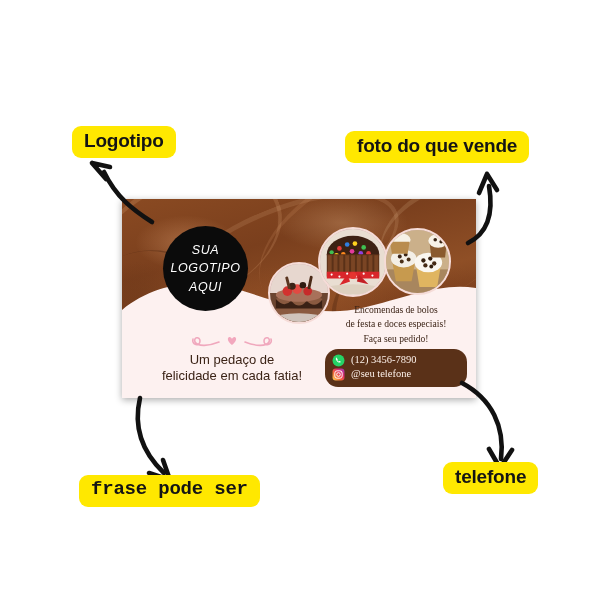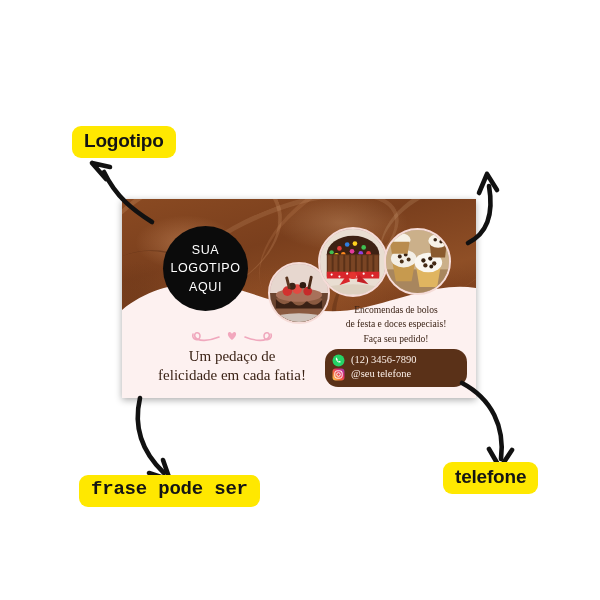--- a/index.html
+++ b/index.html
@@ -120,20 +120,21 @@
     justify-content: center;
     color: #ffffff;
     z-index: 6;
   }
   .logo-circle span {
     display: block;
     font-size: 12.5px;
     font-weight: normal;
     line-height: 1.45;
     letter-spacing: 0.6px;
+    font-style: italic;
   }
 
   
   .photo {
     position: absolute;
     border-radius: 50%;
     border: 2px solid #f6dcd8;
     overflow: hidden;
     z-index: 7;
     background: #caa; 
@@ -148,23 +149,23 @@
     position: absolute;
     left: 14px;
     bottom: 14px;
     width: 192px;
     text-align: center;
     z-index: 8;
   }
   .divider-orn { width: 86px; height: 16px; display: block; margin: 0 auto 3px auto; }
   .slogan-text {
     color: #3b2316;
-    font-size: 15px;
+    font-size: 13px;
     line-height: 1.22;
-    font-family: Liberation Serif, serif;
+    font-family: Liberation Sans, sans-serif;
   }
 
   
   .contact-block {
     position: absolute;
     right: 9px;
     bottom: 11px;
     width: 142px;
     z-index: 8;
   }
@@ -380,20 +381,23 @@
 
       <path d="M 462 383 C 492 399, 505 427, 501 459"></path>
       <path d="M 500 468 L 489 449 M 500 468 L 512 450" stroke-width="4.6"></path>
     </g>
   </svg>
 
   <div class="callout" id="callout-logotipo">
     <div class="callout-line">Logotipo</div>
   </div>
 
+  <div class="callout" id="callout-foto">
+    <div class="callout-line">foto do que vende</div>
+  </div>
 
   <div class="callout" id="callout-frase">
     <div class="callout-line">frase pode ser</div>
   </div>
 
   <div class="callout" id="callout-contato">
     <div class="callout-line">telefone</div>
   </div>
 
 </div>

